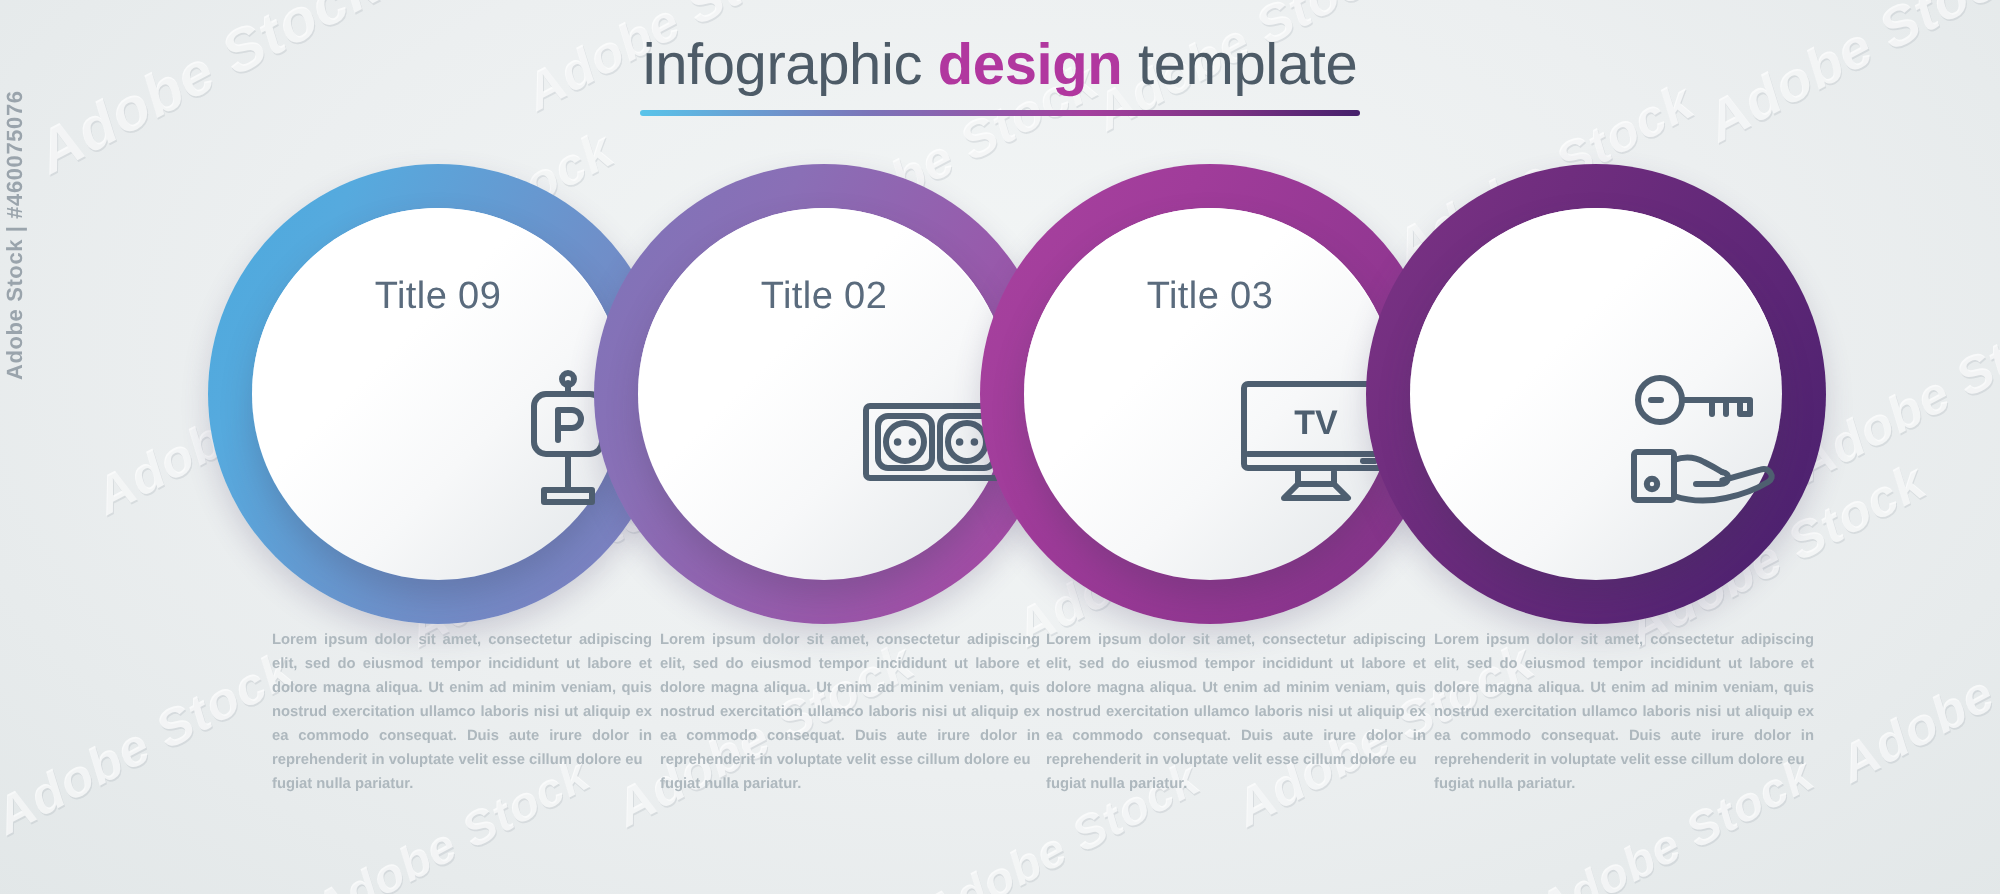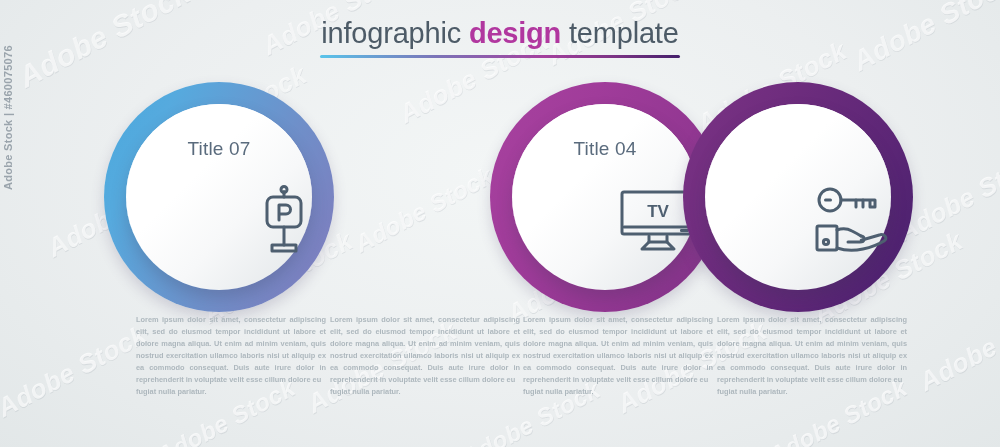--- a/index.html
+++ b/index.html
@@ -123,39 +123,58 @@
 <div class="header">
   <h1><span>infographic </span><span class="bold">design</span><span> template</span></h1>
   <div class="rule"></div>
 </div>
 
 <div class="steps">
 
   <div class="step s1">
     <div class="ring r1"></div>
     <div class="disc">
-      <div class="step-title">Title 07</div>
+      <div class="step-title">Title 09</div>
       <div class="icon-wrap">
         <svg width="56" height="72" viewBox="0 0 56 72" fill="none" stroke="#4e5f70" stroke-width="3" stroke-linecap="round" stroke-linejoin="round">
           <path d="M28 6.5 v5.5"></path>
           <circle cx="28" cy="4.5" r="3"></circle>
           <rect x="11" y="12" width="34" height="30" rx="6"></rect>
           <path d="M23 20 v15 M23 20 h7 a4.5 4.5 0 0 1 0 9 h-7"></path>
           <path d="M28 42 v18"></path>
           <path d="M16 60 h24 v6 h-24 z"></path>
         </svg>
       </div>
     </div>
   </div>
 
+  <div class="step s2">
+    <div class="ring r2"></div>
+    <div class="disc">
+      <div class="step-title">Title 02</div>
+      <div class="icon-wrap">
+        <svg width="74" height="48" viewBox="0 0 74 48" fill="none" stroke="#4e5f70" stroke-width="3" stroke-linecap="round" stroke-linejoin="round">
+          <rect x="2" y="6" width="70" height="36" rx="2"></rect>
+          <rect x="8" y="11" width="27" height="26" rx="5"></rect>
+          <circle cx="21.5" cy="24" r="9.5"></circle>
+          <circle cx="17.8" cy="24" r="1.9" fill="#4e5f70" stroke="none"></circle>
+          <circle cx="25.2" cy="24" r="1.9" fill="#4e5f70" stroke="none"></circle>
+          <rect x="39" y="11" width="27" height="26" rx="5"></rect>
+          <circle cx="52.5" cy="24" r="9.5"></circle>
+          <circle cx="48.8" cy="24" r="1.9" fill="#4e5f70" stroke="none"></circle>
+          <circle cx="56.2" cy="24" r="1.9" fill="#4e5f70" stroke="none"></circle>
+        </svg>
+      </div>
+    </div>
+  </div>
 
   <div class="step s3">
     <div class="ring r3"></div>
     <div class="disc">
-      <div class="step-title">Title 04</div>
+      <div class="step-title">Title 03</div>
       <div class="icon-wrap">
         <svg width="80" height="64" viewBox="0 0 80 64" fill="none" stroke="#4e5f70" stroke-width="3" stroke-linecap="round" stroke-linejoin="round">
           <rect x="4" y="3" width="72" height="42" rx="2"></rect>
           <path d="M6 38 h68"></path>
           <rect x="62" y="40" width="9" height="3" rx="1.2" fill="#4e5f70" stroke="none"></rect>
           <path d="M31 47 v6 M49 47 v6"></path>
           <path d="M24 60 l7 -7 h18 l7 7 z"></path>
           <text x="40" y="28" font-family="Liberation Sans, sans-serif" font-size="17" font-weight="700" fill="#4e5f70" stroke="none" text-anchor="middle">TV</text>
         </svg>
       </div>

